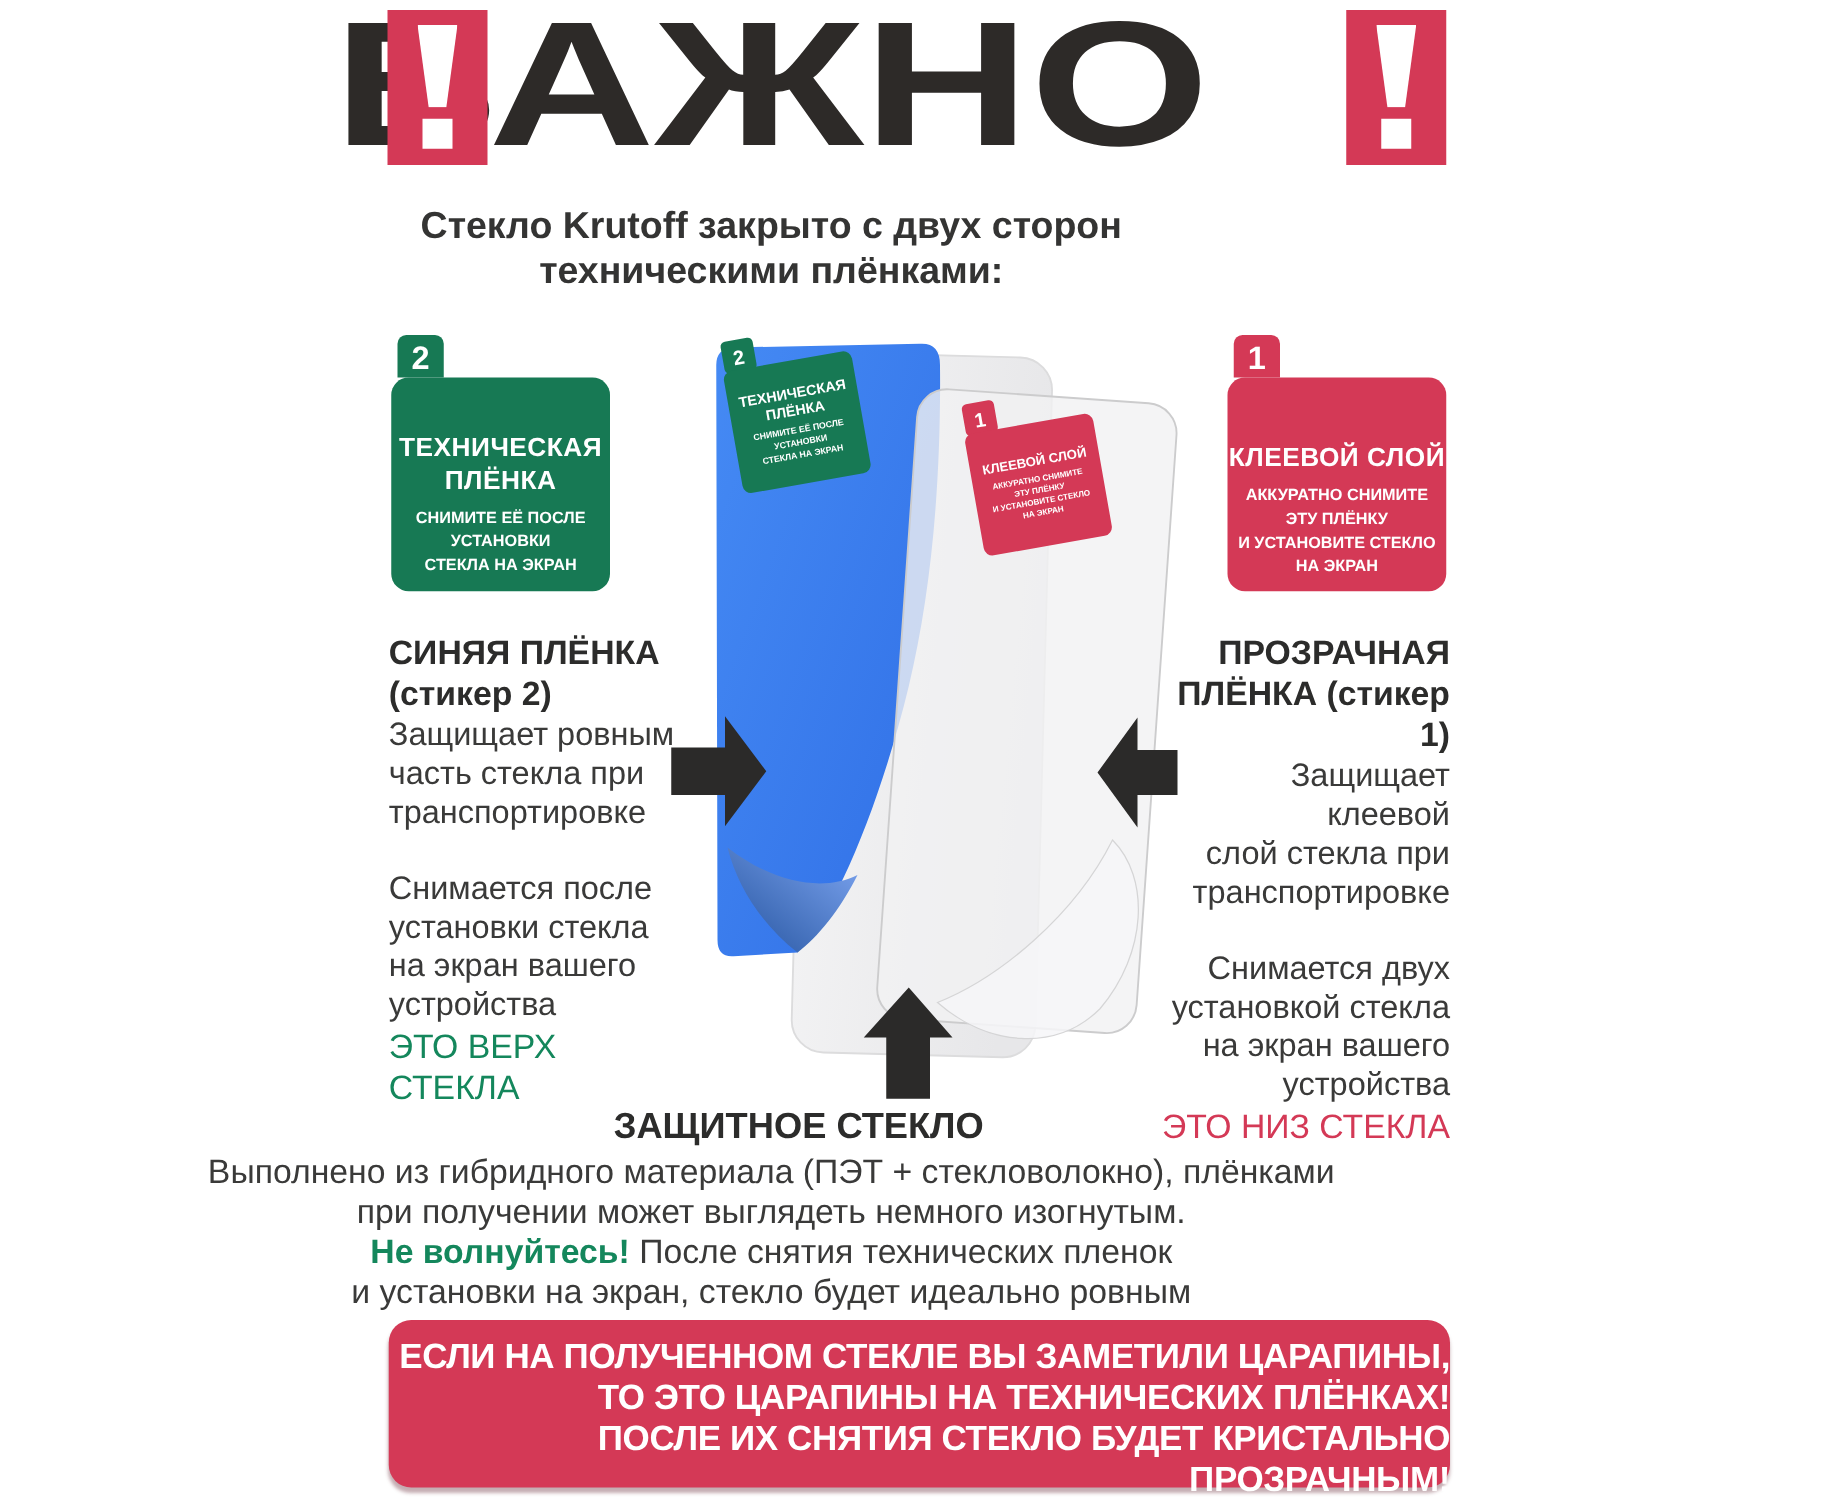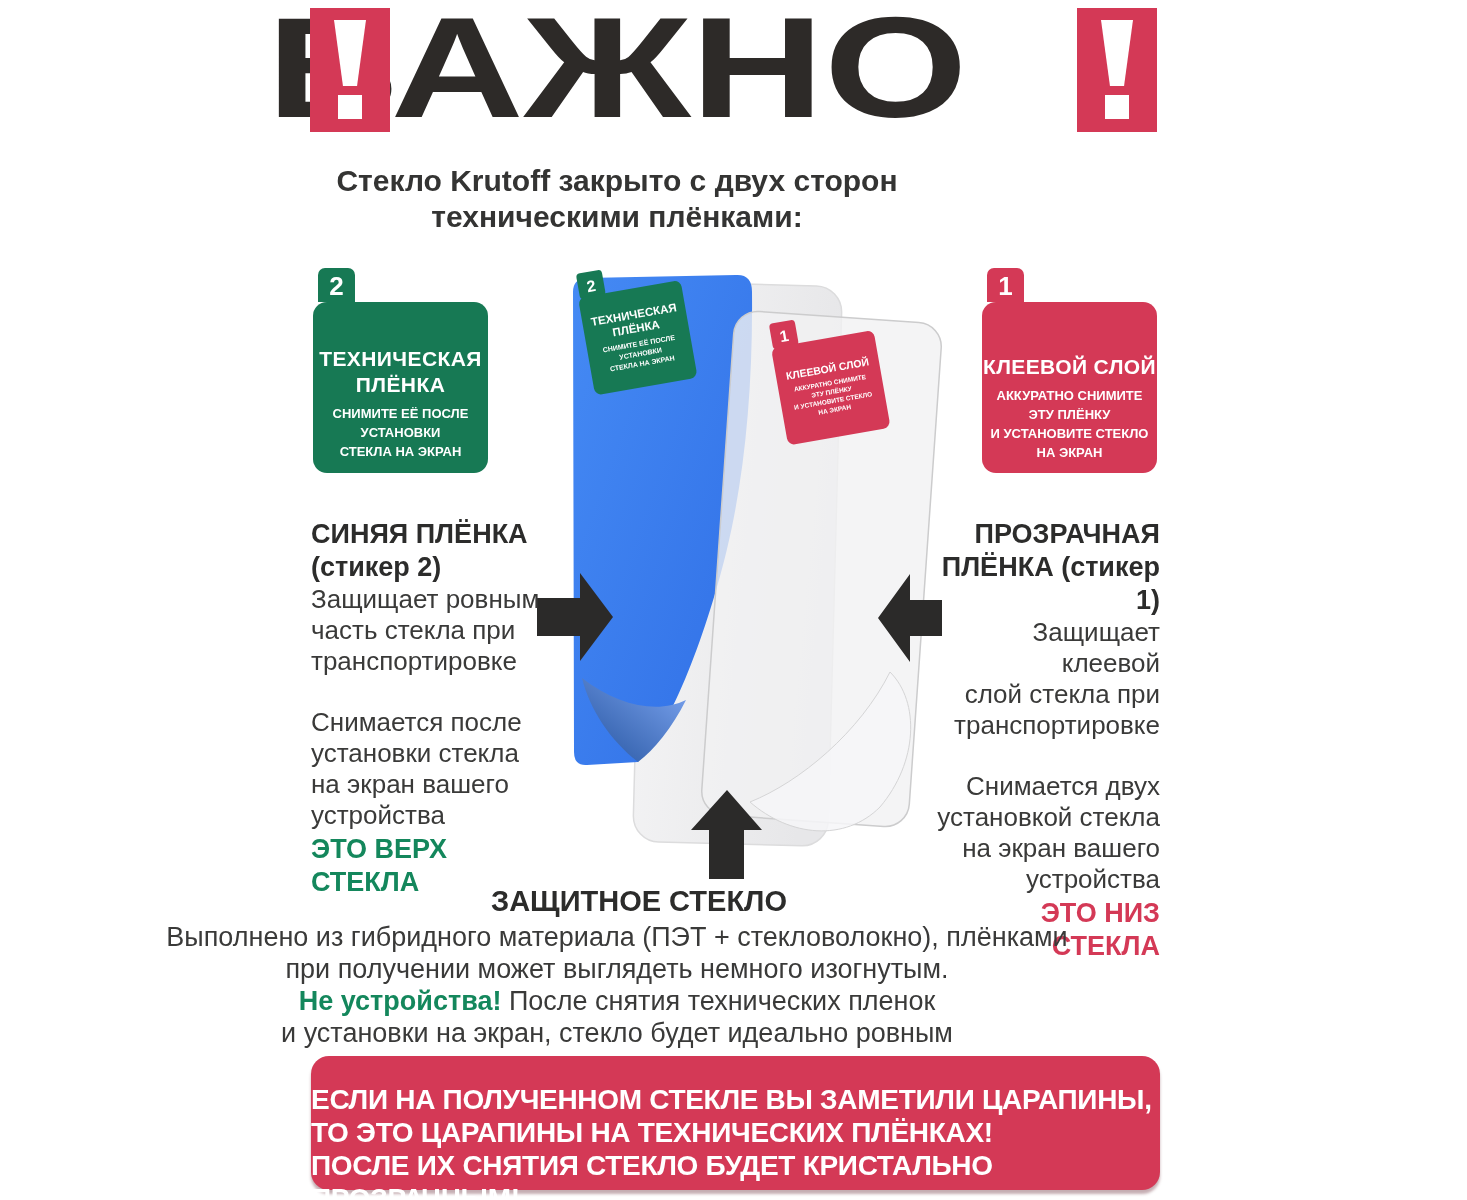--- a/index.html
+++ b/index.html
@@ -38,39 +38,39 @@
   .sticker.green .tab,.sticker.green .body{background:var(--green);}
   .sticker.red{left:982px;top:268px;}
   .sticker.red .tab,.sticker.red .body{background:var(--crimson);}
   .sticker.green .body{padding-top:44px;}
   .sticker.red .body{padding-top:52px;}
   .sticker .t1{font-size:21px;font-weight:bold;line-height:26px;letter-spacing:.4px;}
   .sticker .notes{margin-top:6px;}
   .sticker .t2{font-size:13px;font-weight:bold;line-height:19px;}
 
   
-  .col{position:absolute;top:518px;width:232px;color:var(--body);}
+  .col{position:absolute;top:506px;width:232px;color:var(--body);}
   .col.left{left:311px;text-align:left;}
   .col.right{left:928px;text-align:right;}
   .col .h{font-size:27px;font-weight:bold;line-height:33px;color:#2c2c2b;}
   .col .b{font-size:26px;line-height:31px;}
   .col .gap{height:30px;}
-  .col .foot{font-size:27px;font-weight:bold;line-height:33px;margin-top:2px;}
+  .col .foot{font-size:27px;font-weight:normal;line-height:33px;margin-top:2px;}
   .col.left .foot{color:var(--green-text);}
   .col.right .foot{color:var(--crimson);}
 
   
   .glass-sec{position:absolute;top:884px;left:0;right:0;text-align:center;color:var(--body);}
   .glass-sec .h{font-size:29px;font-weight:bold;line-height:34px;color:#2c2c2b;margin-bottom:3px;padding-left:44px;}
   .glass-sec .l{font-size:27px;line-height:32px;}
   .glass-sec .accent{color:var(--green-text);font-weight:bold;}
 
   
   .banner{position:absolute;left:311px;top:1056px;width:849px;height:134px;background:var(--crimson);
-          border-radius:18px;color:#fff;text-align:left;padding-top:27px;
+          border-radius:18px;color:#fff;text-align:right;padding-top:12px;
           box-shadow:0 4px 3px rgba(90,20,35,.35);}
   .banner .l{font-size:28px;font-weight:bold;line-height:33px;letter-spacing:-.3px;}
 
   
   .illus{position:absolute;left:490px;top:262px;width:470px;height:630px;}
   .fill-green{fill:var(--green);}
   .fill-crimson{fill:var(--crimson);}
   .fill-arrow{fill:#2b2a29;}
   .svg-txt{fill:#fff;font-family:"Liberation Sans",sans-serif;}
 </style>
@@ -198,21 +198,21 @@
     <div class="b">установкой стекла</div>
     <div class="b">на экран вашего</div>
     <div class="b">устройства</div>
     <div class="foot">ЭТО НИЗ СТЕКЛА</div>
   </div>
 
   <div class="glass-sec">
     <div class="h">ЗАЩИТНОЕ СТЕКЛО</div>
     <div class="l">Выполнено из гибридного материала (ПЭТ + стекловолокно), плёнками</div>
     <div class="l">при получении может выглядеть немного изогнутым.</div>
-    <div class="l"><span class="accent">Не устройства!</span><span> После снятия технических пленок</span></div>
+    <div class="l"><span class="accent">Не волнуйтесь!</span><span> После снятия технических пленок</span></div>
     <div class="l">и установки на экран, стекло будет идеально ровным</div>
   </div>
 
   <div class="banner">
     <div class="l">ЕСЛИ НА ПОЛУЧЕННОМ СТЕКЛЕ ВЫ ЗАМЕТИЛИ ЦАРАПИНЫ,</div>
     <div class="l">ТО ЭТО ЦАРАПИНЫ НА ТЕХНИЧЕСКИХ ПЛЁНКАХ!</div>
     <div class="l">ПОСЛЕ ИХ СНЯТИЯ СТЕКЛО БУДЕТ КРИСТАЛЬНО ПРОЗРАЧНЫМ!</div>
   </div>
 
 </div>

